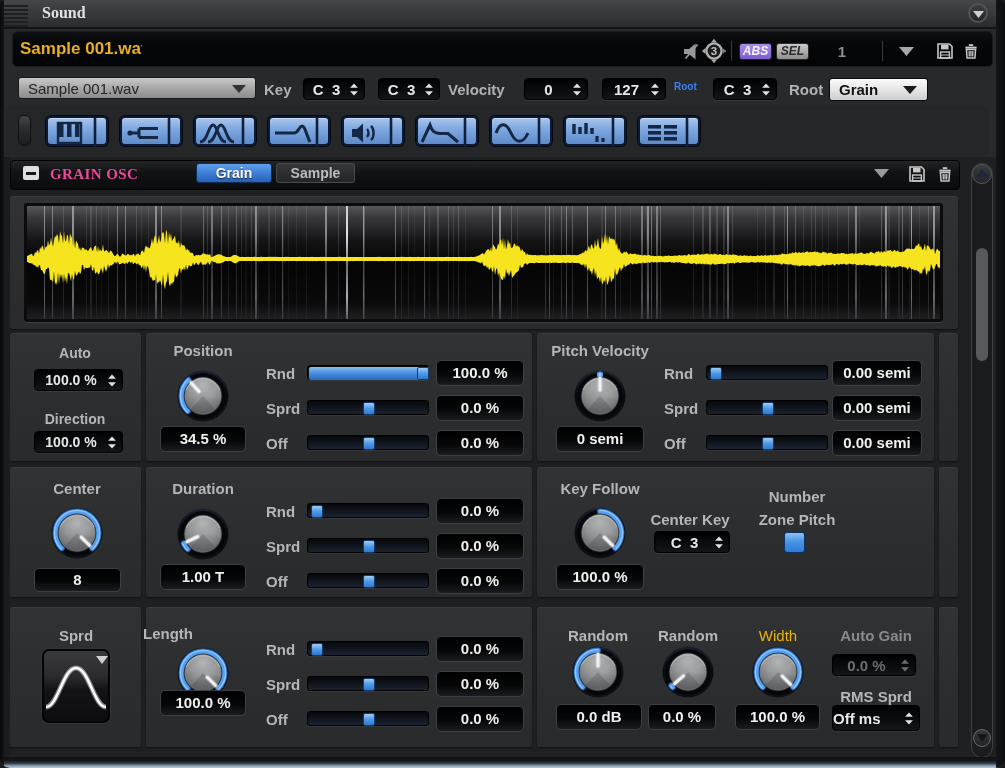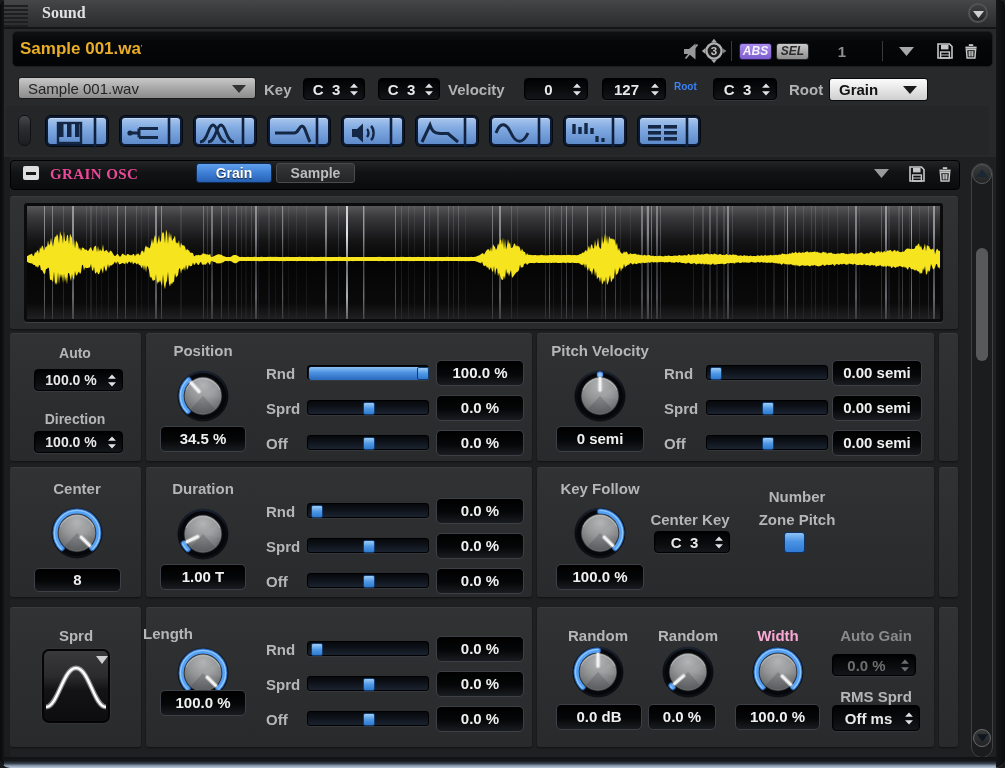--- a/index.html
+++ b/index.html
@@ -615,21 +615,21 @@
       <div class="sthumb" style="left:55px;top:1px"></div>
     </div>
 <div class="vb" style="left:436px;top:671px;width:88px;height:26px;line-height:24px;font-size:15px;color:#f0f0f0">0.0 %</div>
 <div class="lb" style="left:266px;top:711px;width:40px;text-align:left;font-size:15px;color:#b6b6b6;font-weight:bold">Off</div>
 <div class="strack" style="left:307px;top:711px;width:122px;height:15px">
       <div class="sthumb" style="left:55px;top:1px"></div>
     </div>
 <div class="vb" style="left:436px;top:706px;width:88px;height:26px;line-height:24px;font-size:15px;color:#f0f0f0">0.0 %</div>
 <div class="lb" style="left:538px;top:627px;width:120px;text-align:center;font-size:15px;color:#b6b6b6;font-weight:bold">Random</div>
 <div class="lb" style="left:628px;top:627px;width:120px;text-align:center;font-size:15px;color:#b6b6b6;font-weight:bold">Random</div>
-<div class="lb" style="left:718px;top:627px;width:120px;text-align:center;font-size:15px;color:#f9a8d4;font-weight:bold">Width</div>
+<div class="lb" style="left:718px;top:627px;width:120px;text-align:center;font-size:15px;color:#eab308;font-weight:normal">Width</div>
 <div class="lb" style="left:816px;top:627px;width:120px;text-align:center;font-size:15px;color:#8a8a8a;font-weight:bold">Auto Gain</div>
 <div style="position:absolute;left:572px;top:646px;width:52px;height:52px"><svg width="52" height="52" viewBox="0 0 52 52">
         <defs>
           <radialGradient id="cap" cx="0.5" cy="0.22" r="0.95">
             <stop offset="0" stop-color="#b2b4b6"></stop>
             <stop offset="0.4" stop-color="#949698"></stop>
             <stop offset="0.75" stop-color="#6c6e70"></stop>
             <stop offset="1" stop-color="#525456"></stop>
           </radialGradient>
           <linearGradient id="ring" x1="0" y1="0" x2="0" y2="1">
@@ -712,21 +712,21 @@
       <span style="flex:1;text-align:center;font-size:15px;color:#6e6e6e;padding-top:0px">0.0 %</span>
       <span class="ar">
         <svg width="10" height="15" viewBox="0 0 11 16">
           <path d="M1.2 6 L5.5 1.4 L9.8 6 Z" fill="#6e6e6e"></path>
           <path d="M1.2 10 L5.5 14.6 L9.8 10 Z" fill="#6e6e6e"></path>
         </svg>
       </span>
     </div>
 <div class="lb" style="left:816px;top:688px;width:120px;text-align:center;font-size:15px;color:#b6b6b6;font-weight:bold">RMS Sprd</div>
 <div class="sp" style="left:832px;top:705px;width:88px;height:26px">
-      <span style="flex:1;text-align:center;font-size:15px;color:#e8e8e8;padding-top:0px">Off ms</span>
+      <span style="flex:1;font-size:15px;color:#e8e8e8;padding-top:0px">Off ms</span>
       <span class="ar">
         <svg width="10" height="15" viewBox="0 0 11 16">
           <path d="M1.2 6 L5.5 1.4 L9.8 6 Z" fill="#dfe3e8"></path>
           <path d="M1.2 10 L5.5 14.6 L9.8 10 Z" fill="#dfe3e8"></path>
         </svg>
       </span>
     </div>
 <div style="position:absolute;left:971px;top:163px;width:22px;height:595px;border-radius:11px;background:#1b1c1d;border:1px solid #404142"></div>
 <div style="position:absolute;left:976px;top:248px;width:12px;height:113px;border-radius:6px;background:#58595a"></div>
 <div style="position:absolute;left:972px;top:164px;width:20px;height:20px;border-radius:50%;background:linear-gradient(180deg,#3a3b3c,#232425);border:1px solid #58595a"></div>

